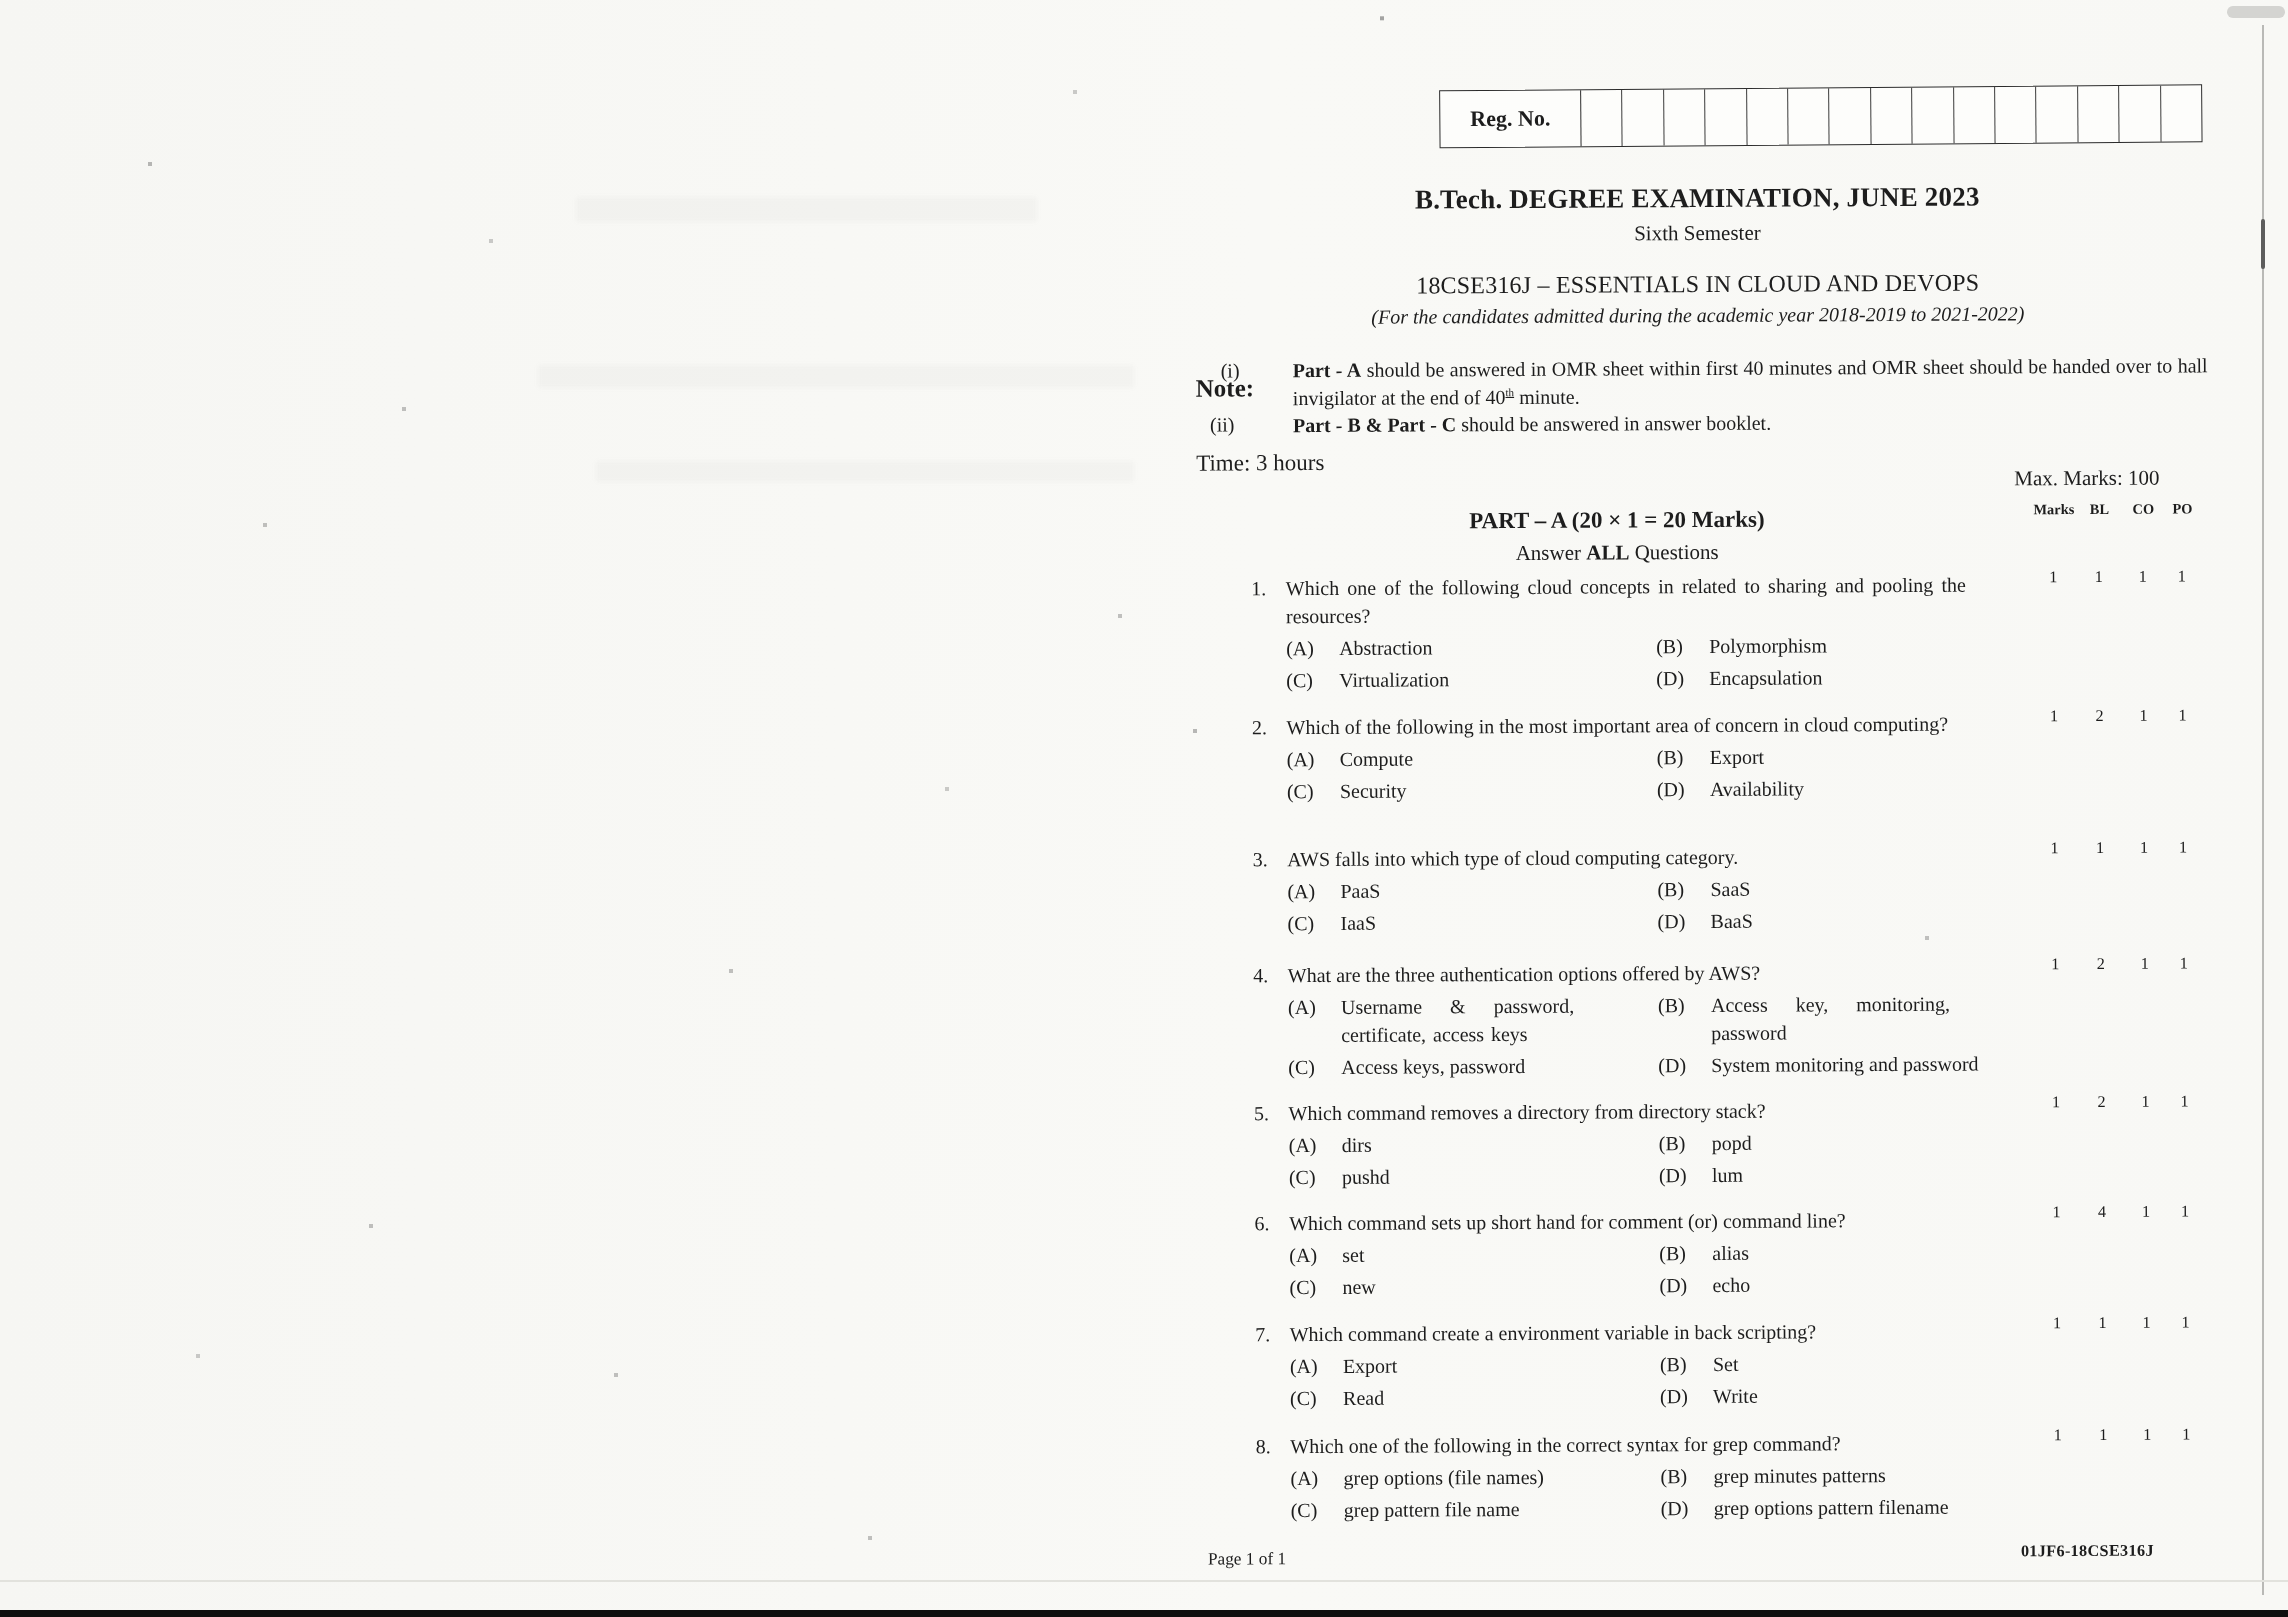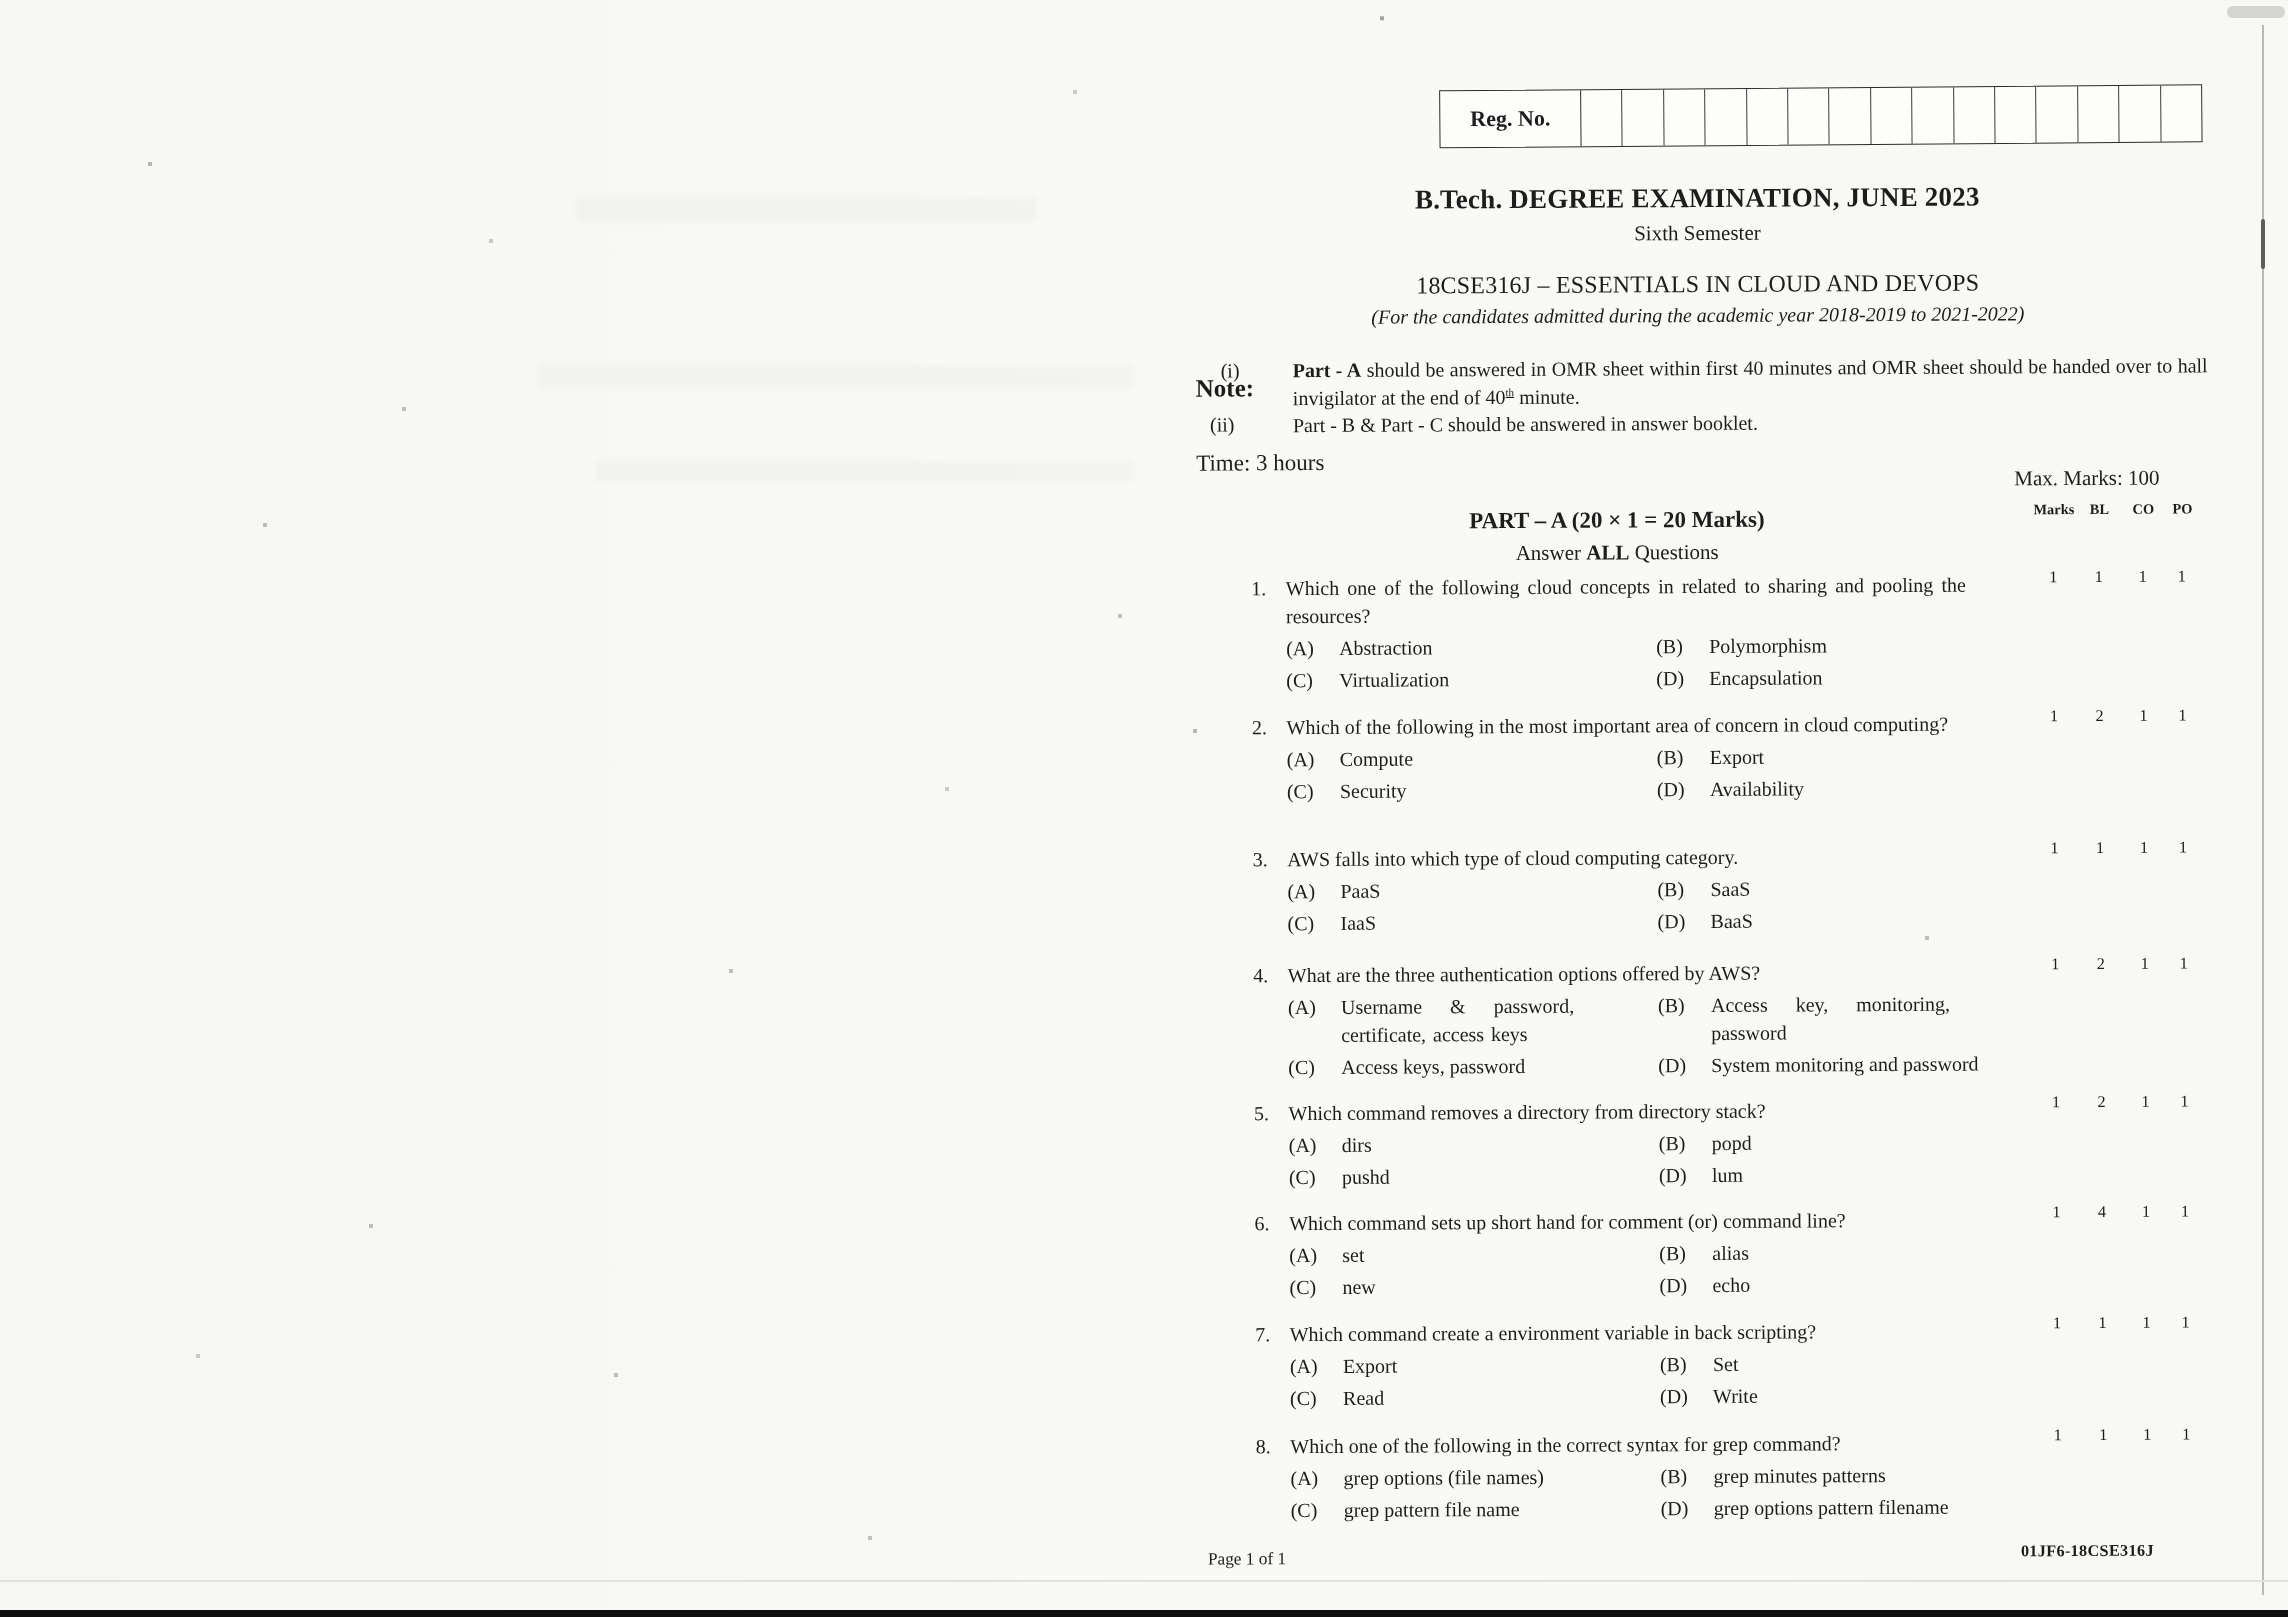--- a/index.html
+++ b/index.html
@@ -115,21 +115,21 @@
 
     <div class="center-col h-title">B.Tech. DEGREE EXAMINATION, JUNE 2023</div>
     <div class="center-col h-sem">Sixth Semester</div>
     <div class="center-col h-course">18CSE316J – ESSENTIALS IN CLOUD AND DEVOPS</div>
     <div class="center-col h-adm">(For the candidates admitted during the academic year 2018-2019 to 2021-2022)</div>
 
     <div class="note-label">Note:</div>
     <div class="note-num" style="left:1223px;top:357px;">(i)</div>
     <div class="note-text" style="top:354px;" id="note0"><span style="font-weight: 700;">Part - A</span><span> should be answered in OMR sheet within first 40 minutes and OMR sheet should be handed over to hall invigilator at the end of 40</span><sup>th</sup><span> minute.</span></div>
     <div class="note-num" style="left:1212px;top:411px;">(ii)</div>
-    <div class="note-text" style="top:409px;" id="note1"><span style="font-weight: 400;">Part - B &amp; Part - C</span><span> should be answered in answer booklet.</span></div>
+    <div class="note-text" style="top:409px;" id="note1"><span style="font-weight: 700;">Part - B &amp; Part - C</span><span> should be answered in answer booklet.</span></div>
 
     <div class="time">Time: 3 hours</div>
     <div class="maxmarks">Max. Marks: 100</div>
 
     <div class="part-head">PART – A (20 × 1 = 20 Marks)</div>
     <div class="answer-line" id="answerline"><span>Answer </span><span style="font-weight: 700;">ALL</span><span> Questions</span></div>
 
     <div class="colheads">
       <span>Marks</span>
       <span>BL</span>

